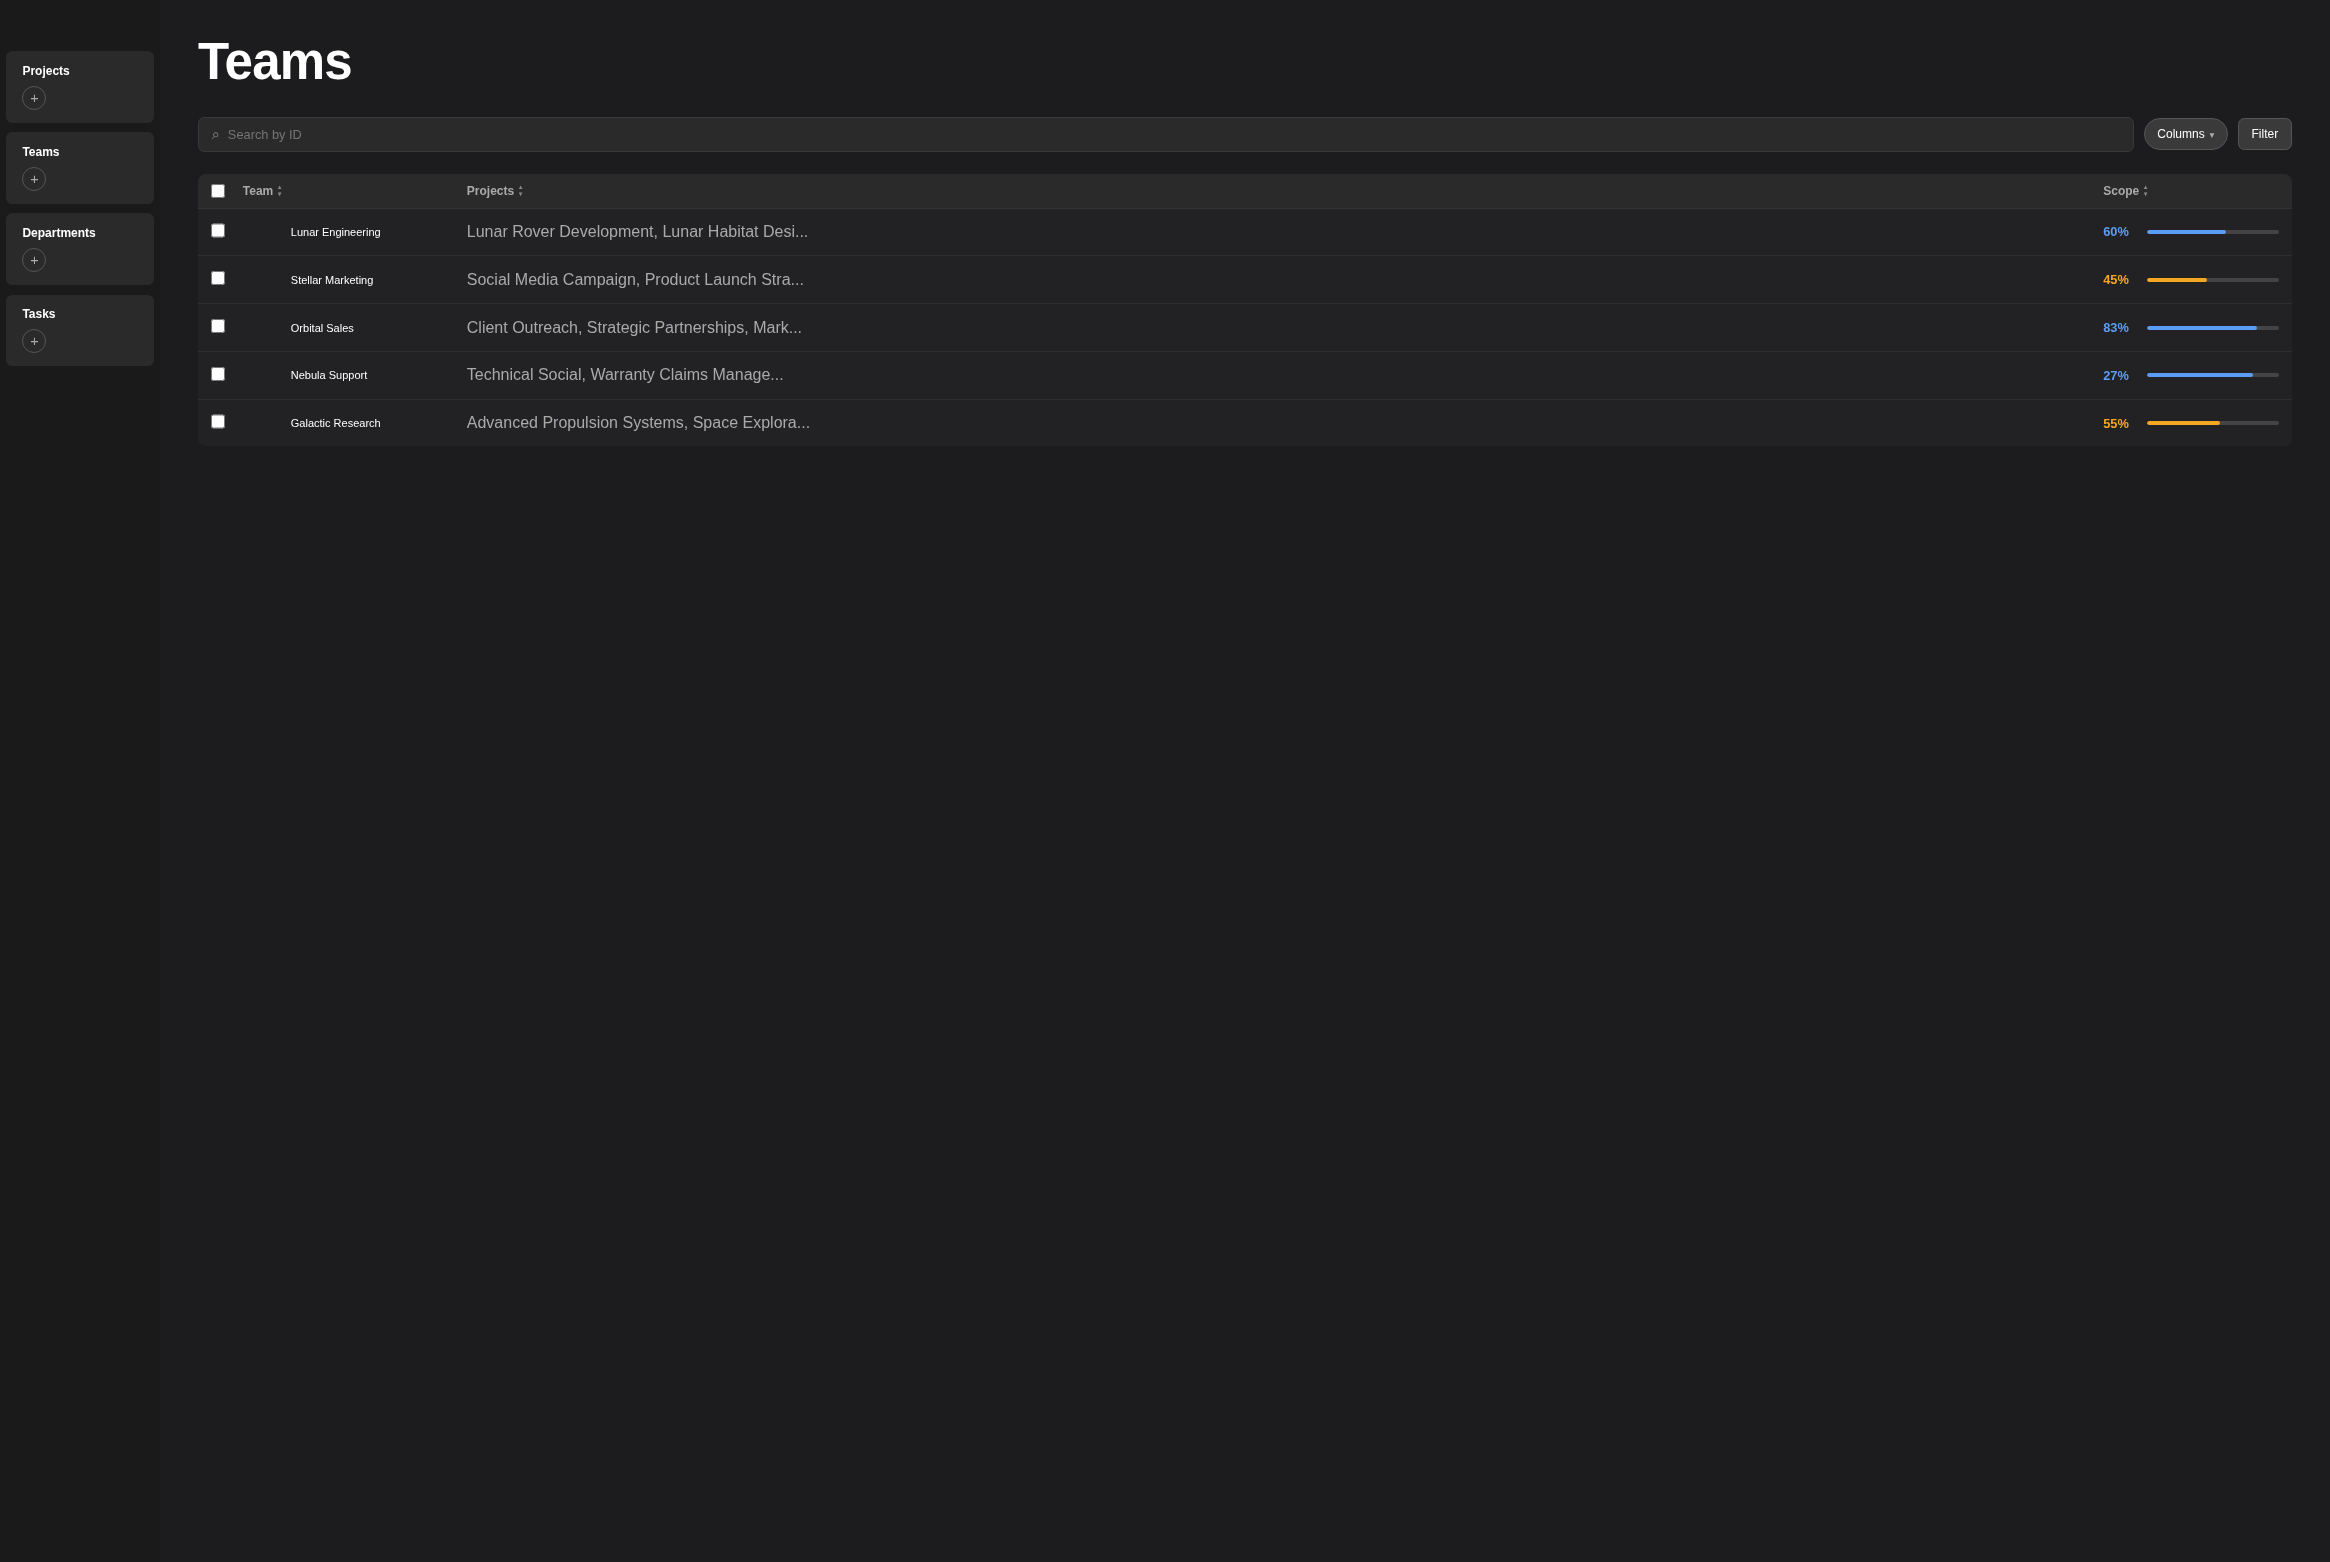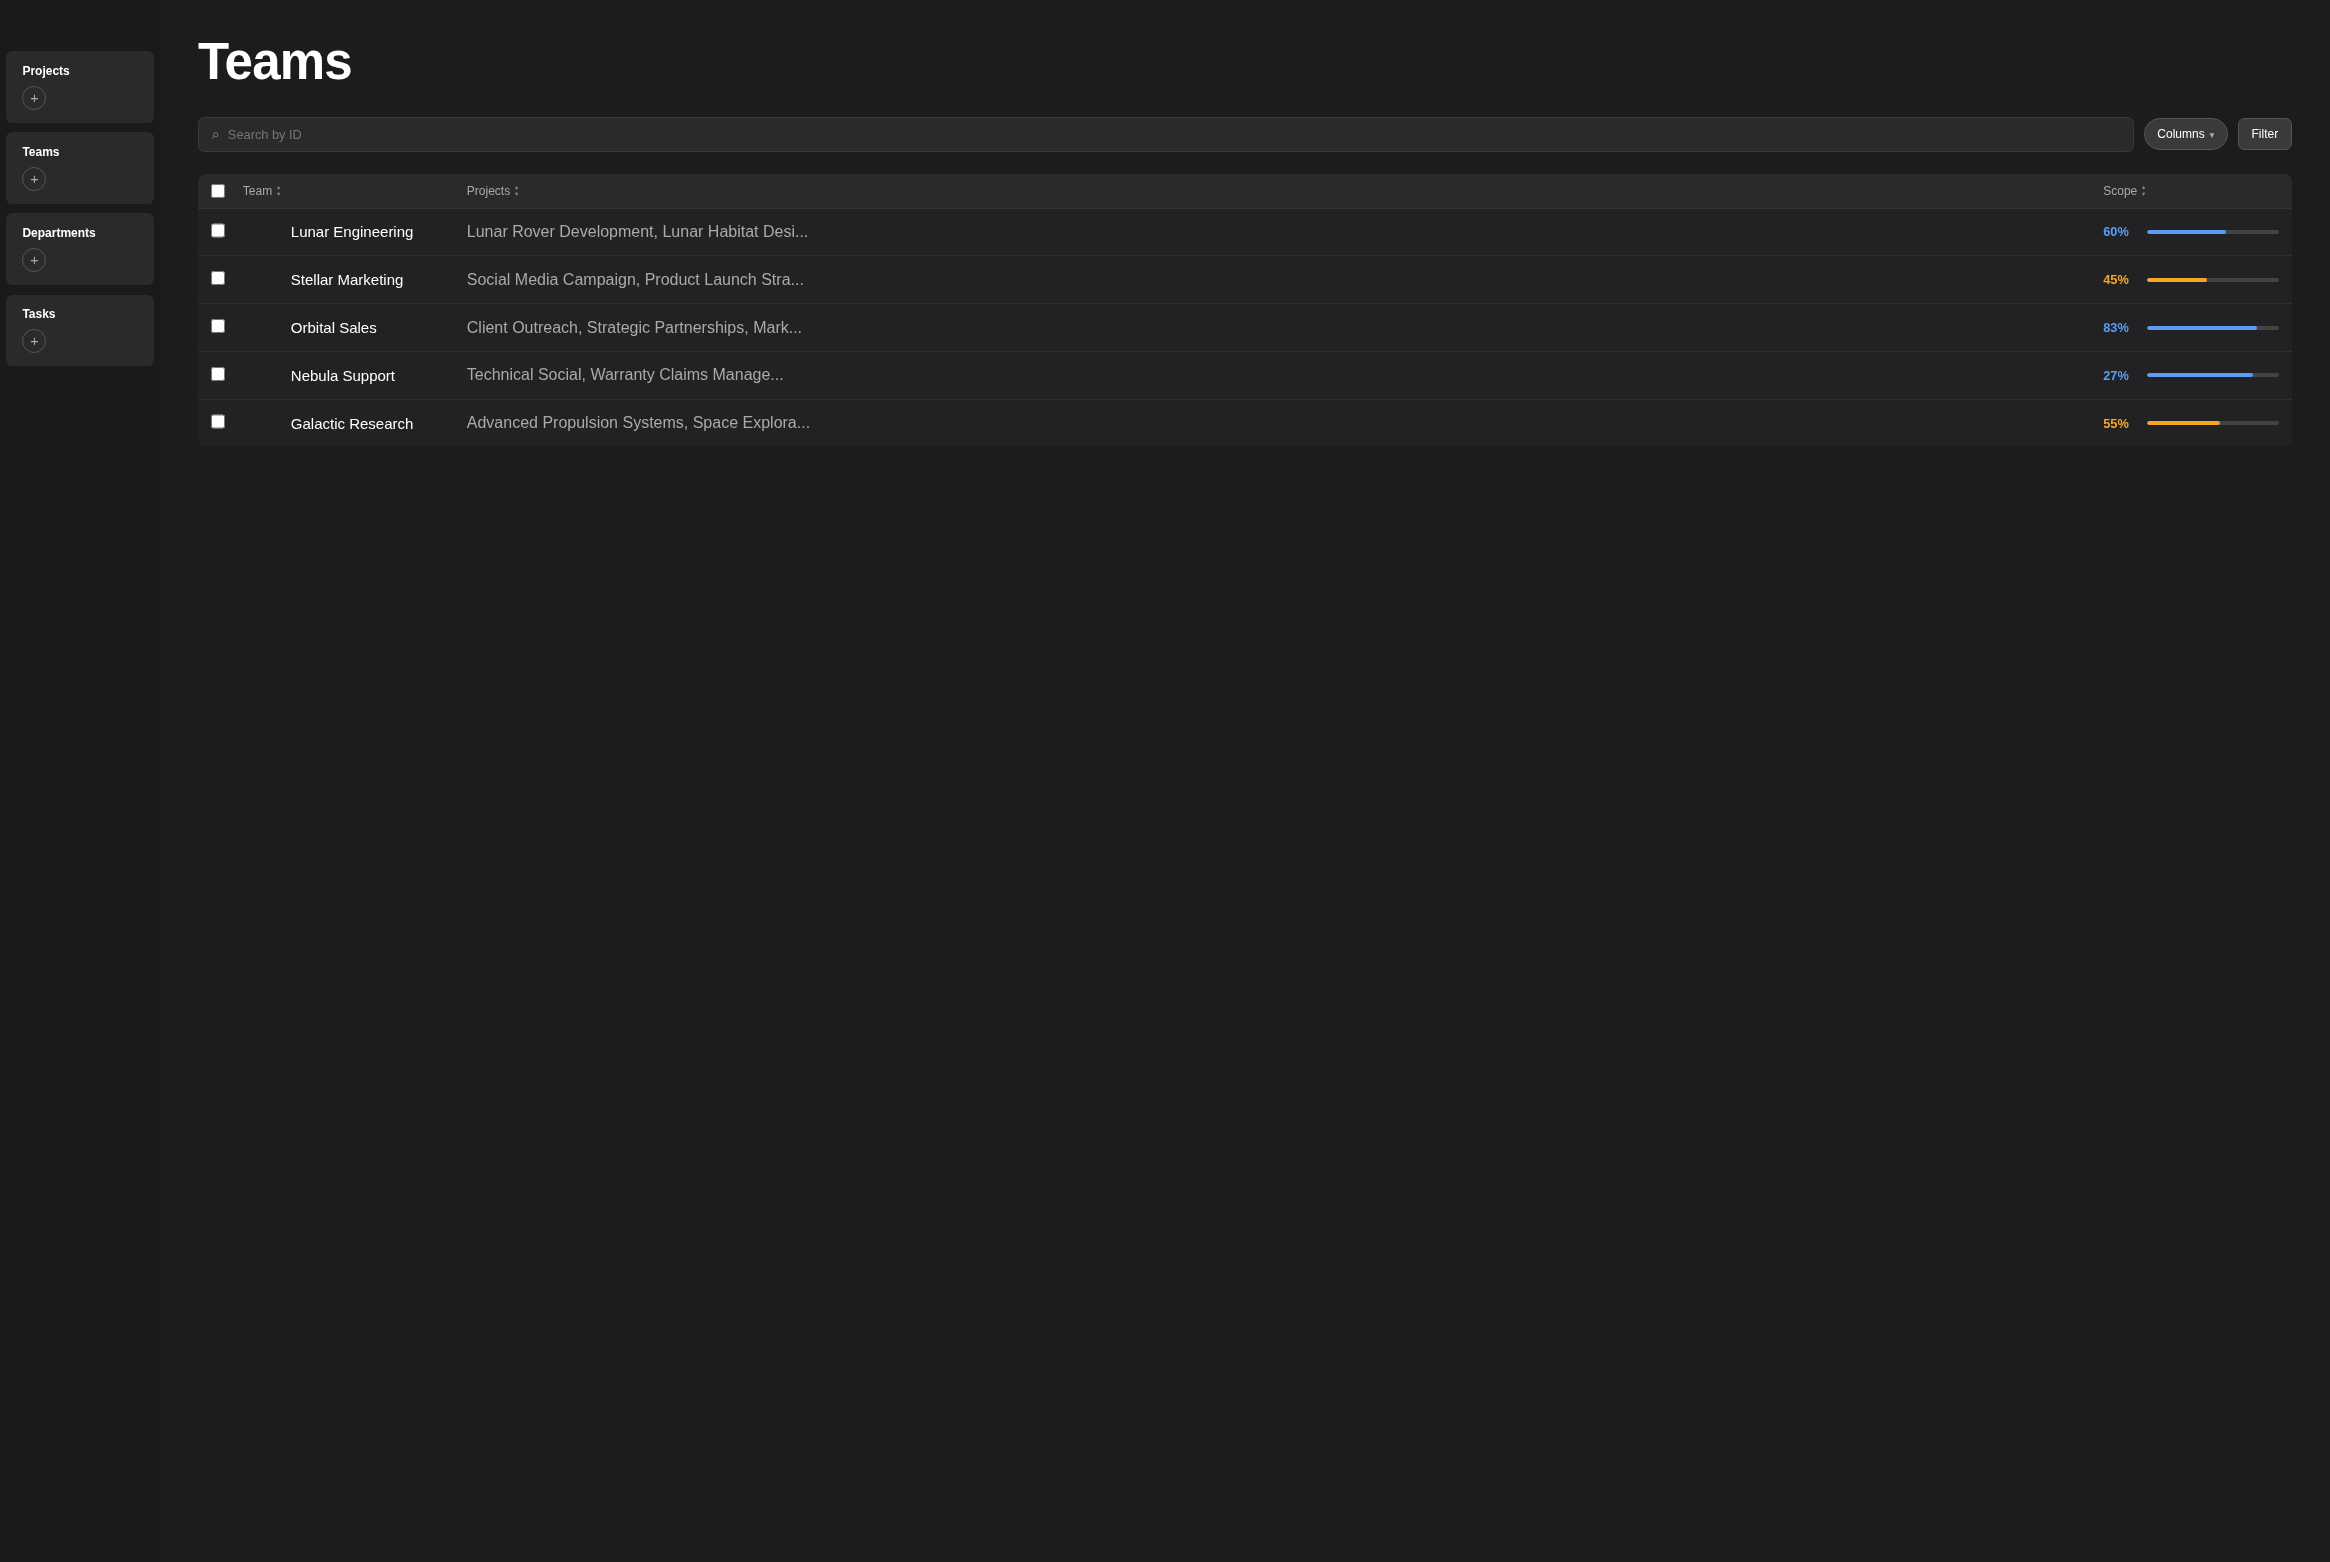--- a/index.html
+++ b/index.html
@@ -150,21 +150,21 @@
       display: flex;
       align-items: center;
     }
 
     .th-cell {
       display: flex;
       align-items: center;
       gap: 4.8px;
       font-size: 12px;
       color: #aaa;
-      font-weight: 400;
+      font-weight: 700;
     }
 
     .sort-icons {
       display: flex;
       flex-direction: column;
       gap: 0.8px;
     }
 
     .sort-icon {
       font-size: 6.4px;
@@ -181,21 +181,21 @@
       background: #222224;
       cursor: pointer;
       transition: background 0.15s;
     }
 
     .table-row:last-child {
       border-bottom: none;
     }
 
     .cell-team-name {
-      font-size: 15px;
+      font-size: 11px;
       font-weight: 500;
       color: #ffffff;
       padding-left: 48px;
     }
 
     .cell-projects {
       font-size: 16px;
       color: #aaa;
       padding-right: 0;
     }

